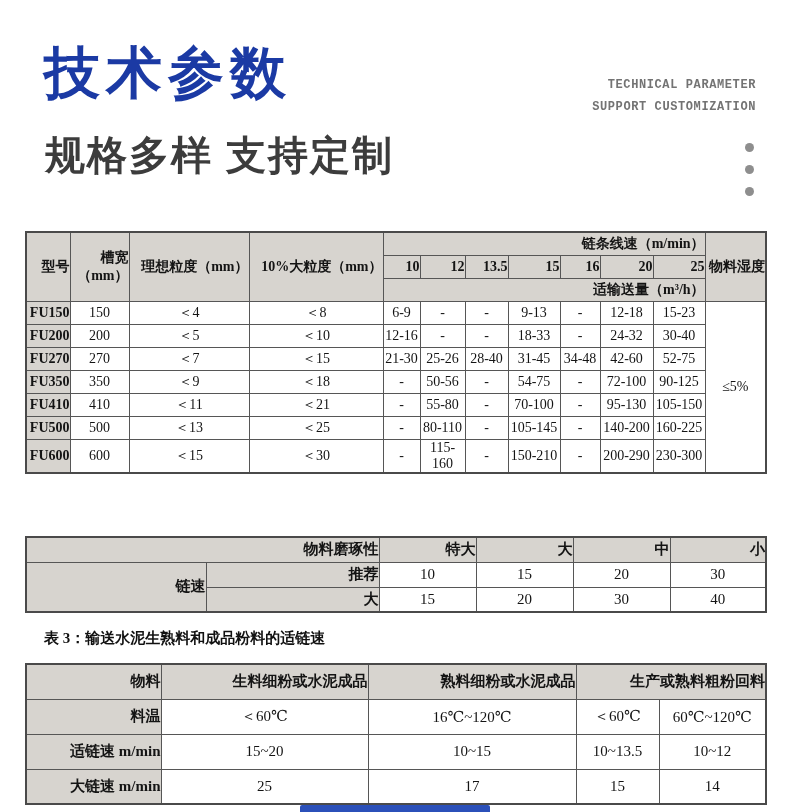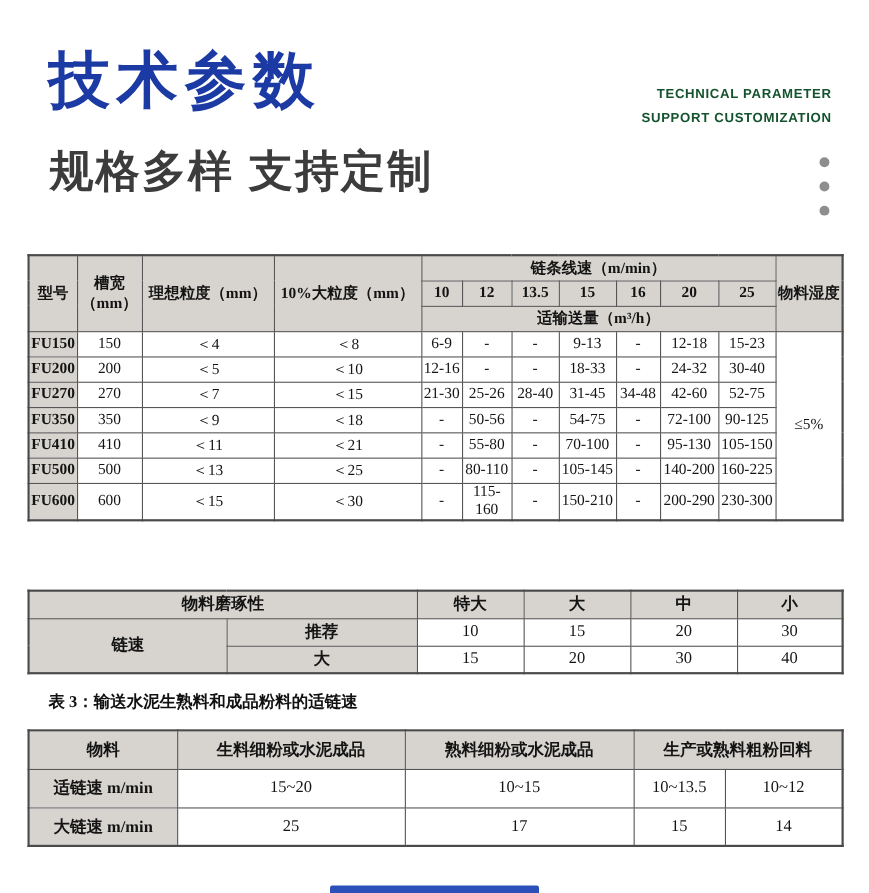--- a/index.html
+++ b/index.html
@@ -8,40 +8,40 @@
     font-family:"Liberation Serif","DejaVu Serif",serif; color:#141414; overflow:hidden;
   }
   
   .title {
     position:absolute; left:44px; top:36px; margin:0;
     font-family:"Liberation Sans","DejaVu Sans",sans-serif;
     font-size:56px; font-weight:900; letter-spacing:6px; color:#1b3aa4;
   }
   .en-block {
     position:absolute; right:34px; top:74px; text-align:right;
-    font-family:Liberation Sans, sans-serif;
-    font-size:12px; line-height:22px; letter-spacing:0.6px; color:#14532d; font-weight:600;
+    font-family:Liberation Mono, monospace;
+    font-size:12px; line-height:22px; letter-spacing:0.6px; color:#737373; font-weight:600;
   }
   .subtitle {
     position:absolute; left:45px; top:128px; margin:0;
     font-family:"Liberation Sans","DejaVu Sans",sans-serif;
     font-size:40px; font-weight:600; letter-spacing:2px; color:#3c3c3c;
   }
   .dots { position:absolute; right:36px; top:143px; display:flex; flex-direction:column; gap:13px; }
   .dot { width:9px; height:9px; border-radius:50%; background:#8e8e8e; }
   
   .tbl {
     position:absolute; border-collapse:collapse; table-layout:fixed;
     border:2px solid #4a4a4a; font-family:"Liberation Serif","DejaVu Serif",serif;
   }
   .tbl th, .tbl td {
     border:1px solid #565656; text-align:center; vertical-align:middle;
     padding:0; overflow:hidden;
   }
-  .tbl th { background:#d7d4cf; font-weight:700; color:#141414; }
+  .tbl th { background:#d7d4cf; font-weight:700; color:#141414;text-align:right; }
   .tbl td { background:#ffffff; font-weight:400; color:#141414; }
   
   .main-tbl { left:25px; top:231px; width:740px; font-size:14px; }
   .main-tbl thead tr { height:23px; }
   .main-tbl tbody tr { height:23px; }
   .main-tbl tbody th { font-weight:700; }
   
   .note {
     position:absolute; left:44px; top:470px; width:712px;
     font-size:15px; line-height:27px; font-weight:700; color:#111111;
@@ -263,20 +263,27 @@
         <col style="width:107px">
     </colgroup>
     <tbody>
       <tr>
         <th>物料</th>
         <th>生料细粉或水泥成品</th>
         <th>熟料细粉或水泥成品</th>
         <th colspan="2">生产或熟料粗粉回料</th>
       </tr>
       <tr>
+        <th>料温</th>
+        <td>＜60℃</td>
+        <td>16℃~120℃</td>
+        <td>＜60℃</td>
+        <td>60℃~120℃</td>
+      </tr>
+      <tr>
         <th>适链速 m/min</th>
         <td>15~20</td>
         <td>10~15</td>
         <td>10~13.5</td>
         <td>10~12</td>
       </tr>
       <tr>
         <th>大链速 m/min</th>
         <td>25</td>
         <td>17</td>

